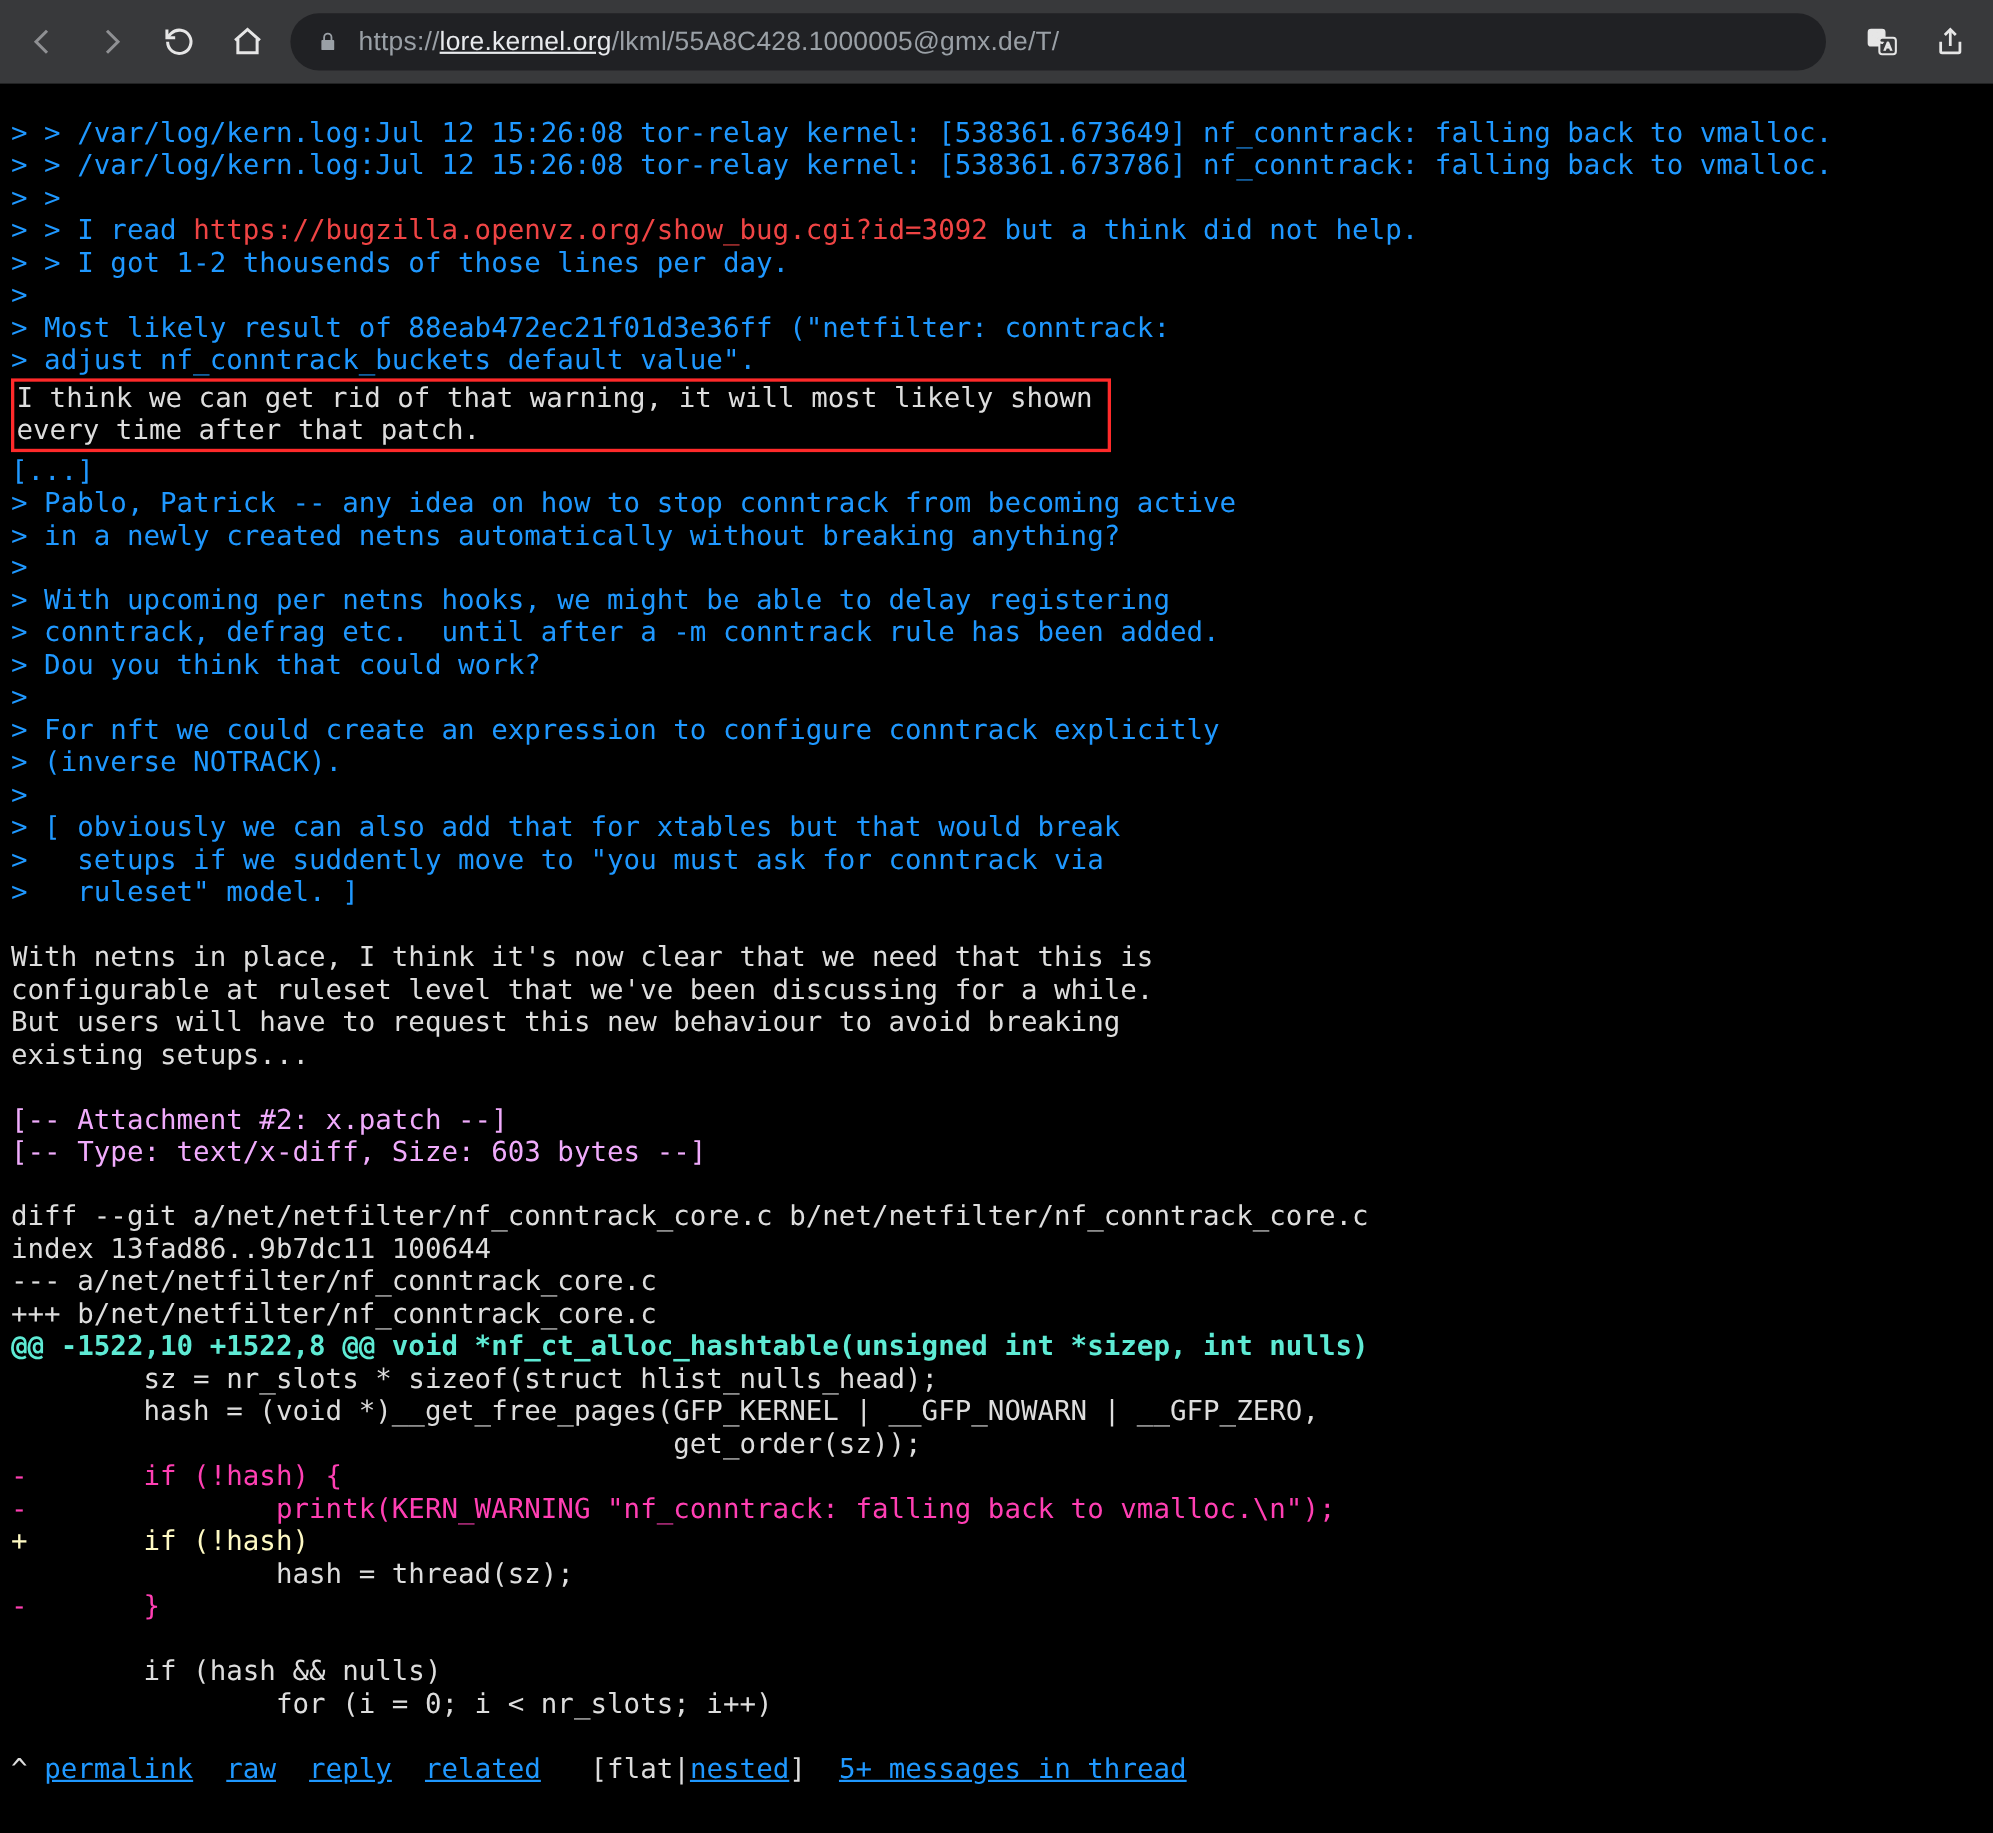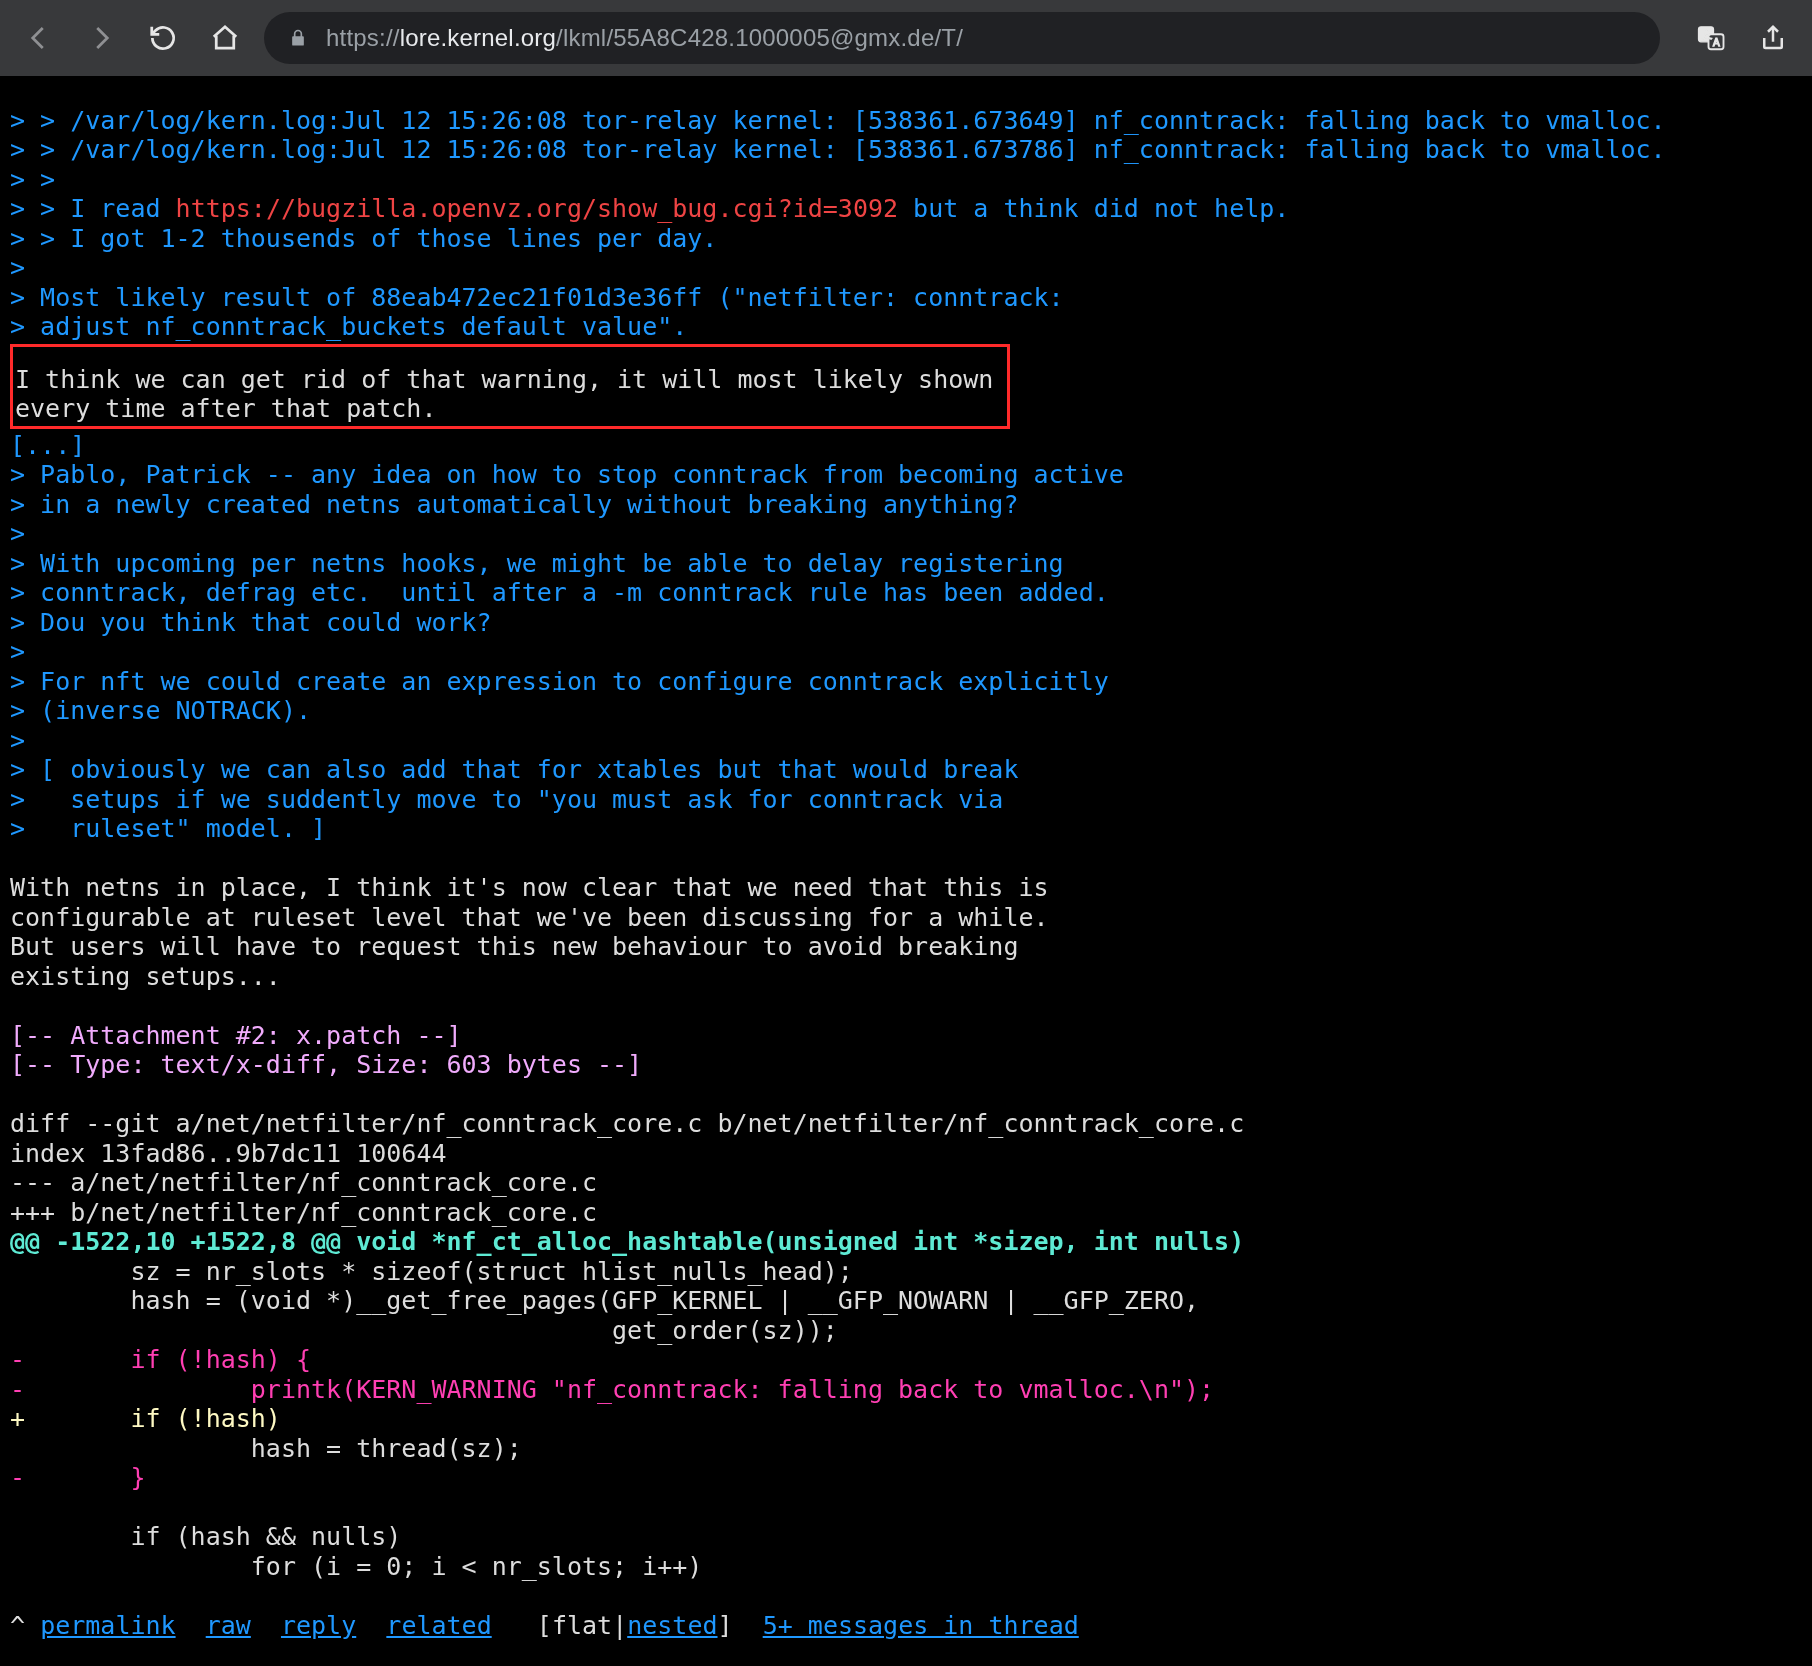--- a/index.html
+++ b/index.html
@@ -31,35 +31,35 @@
     align-items: center;
     padding: 0 24px;
     gap: 18px;
     color: #9aa0a6;
     font-family: -apple-system, Arial, sans-serif;
     font-size: 24px;
     min-width: 0;
   }
   .url-bar .lock { color: #9aa0a6; display: flex; align-items: center; }
   .url-text { letter-spacing: 0.2px; white-space: nowrap; overflow: hidden; text-overflow: ellipsis; }
-  .url-text .domain-part { color: #e8eaed; }
+  .url-text .domain-part { color: #e8eaed; text-decoration: underline; }
   .right-icons { display: flex; align-items: center; gap: 28px; margin-left: 12px; }
   .content {
     padding: 0 10px 10px 10px;
     font-size: 25px;
     line-height: 1.18;
     white-space: pre;
     font-family: 'Menlo','Consolas',monospace;
   }
   .q { color: #1f98ff; }
   .body-text { color: #ddd; }
   .highlight-box {
     border: 3px solid #ff2a2a;
     display: inline-block;
-    padding: 18px 14px 2px 2px;
+    padding: 0 14px 2px 2px;
     margin-top: 2px;
     margin-bottom: 2px;
   }
   .attach { color: #f0abfc; }
   .hunk { color: #5eead4; font-weight: bold; }
   .diff-del { color: #ff3fb3; }
   .diff-add { color: #fef9c3; }
   .footer-links { color: #1f98ff; }
   .footer-links .plain { color: #ddd; }
   .footer-links .bold { font-weight: normal; }

